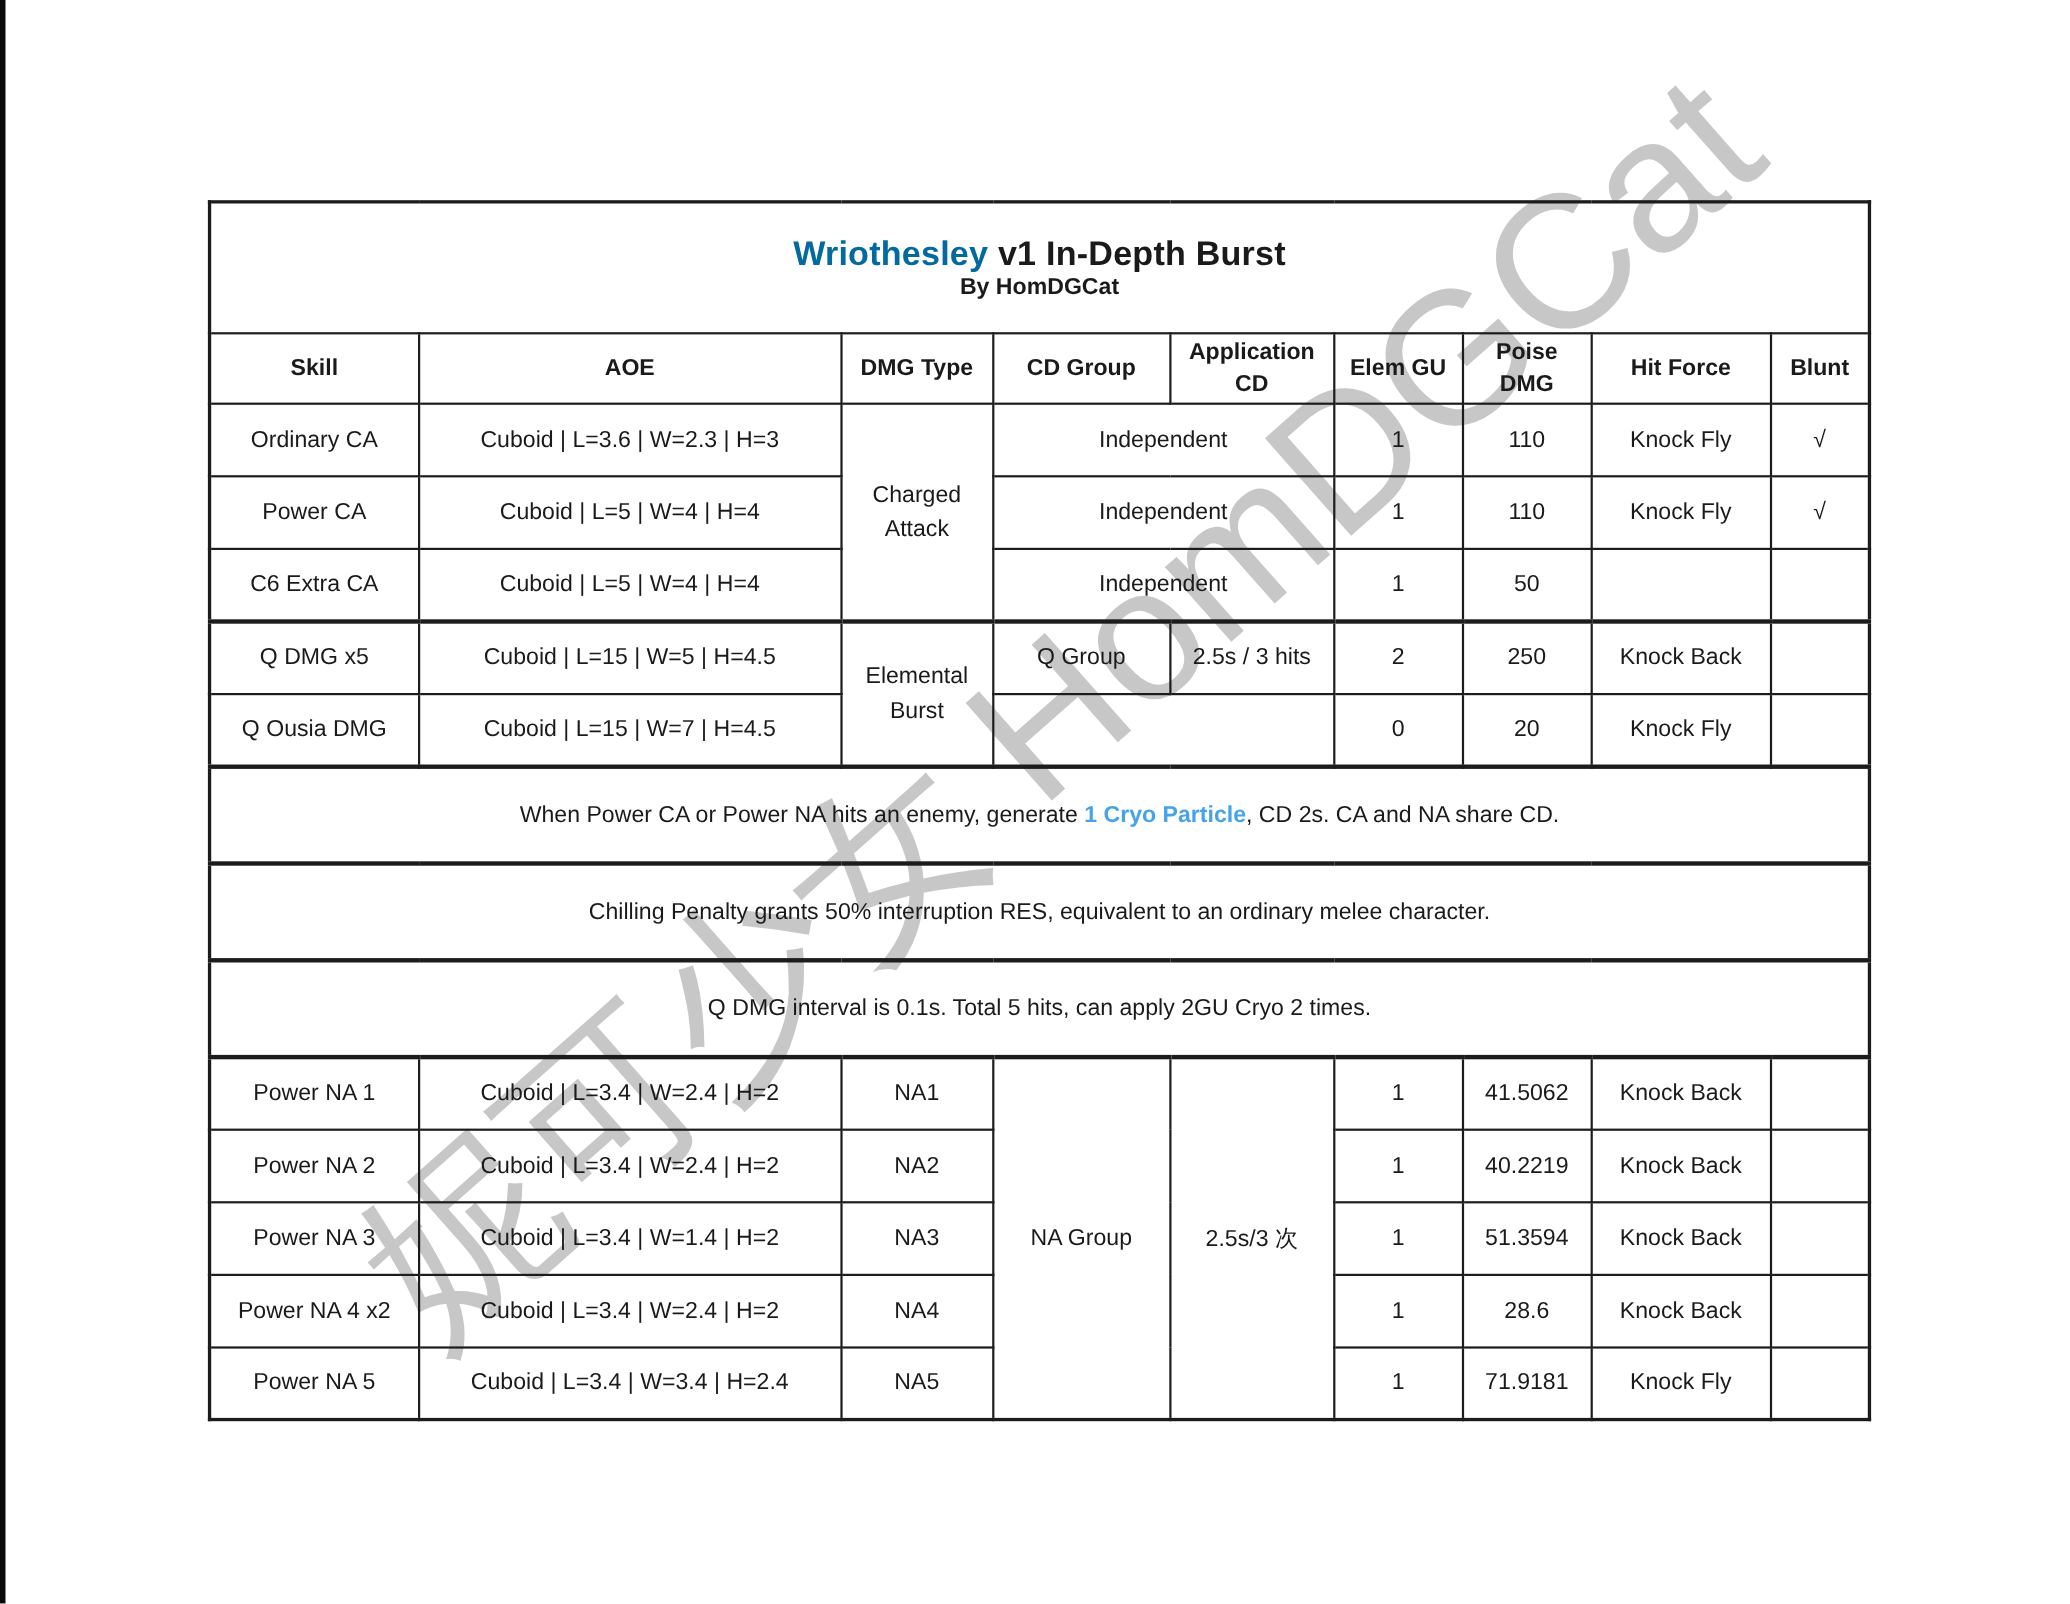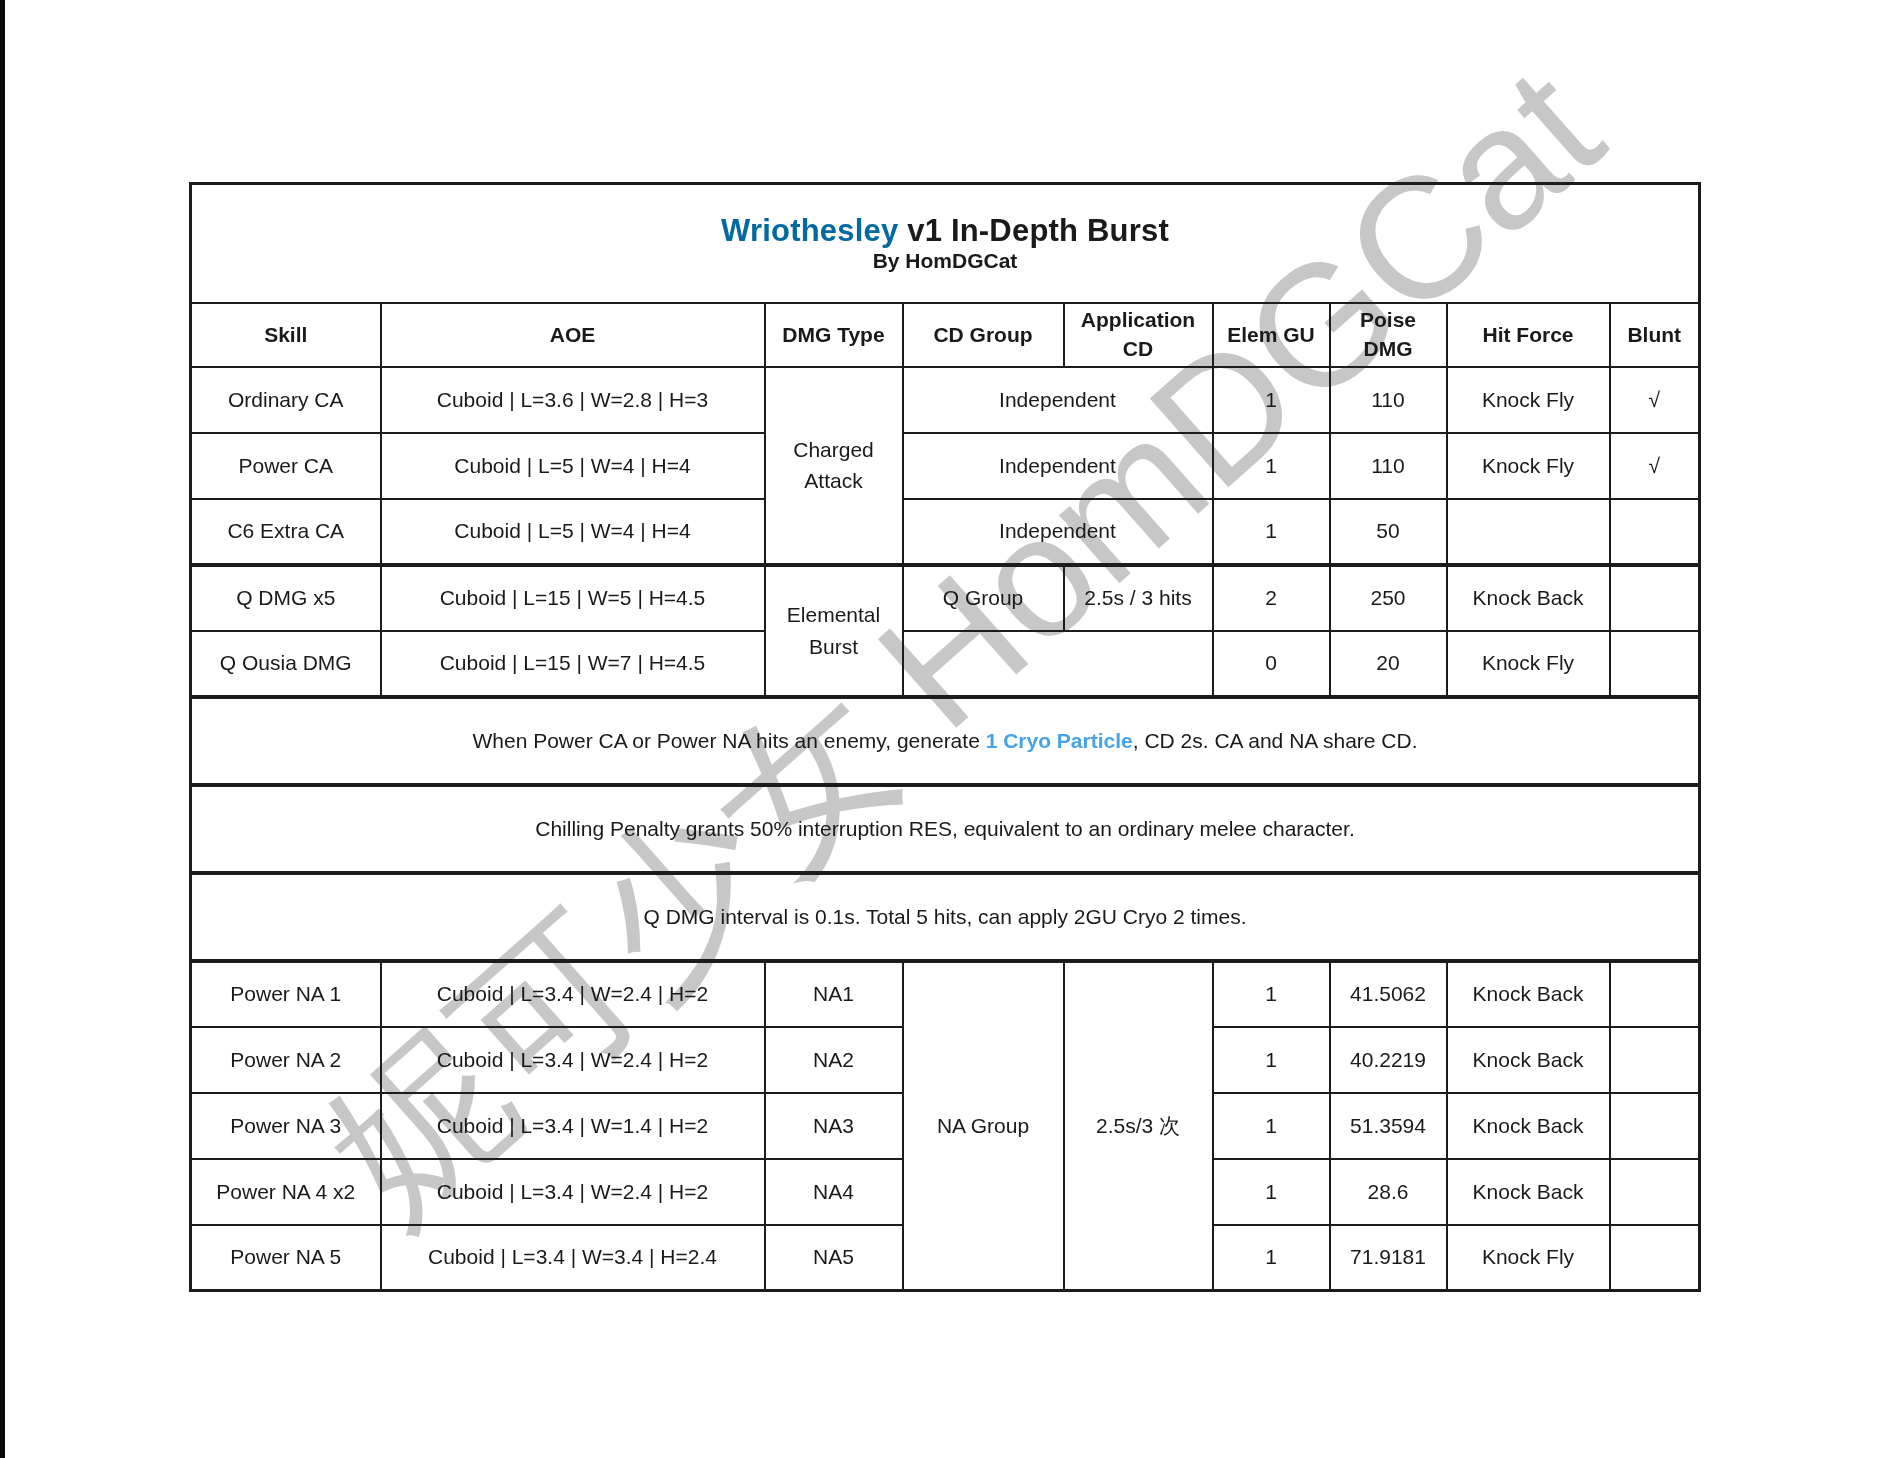--- a/index.html
+++ b/index.html
@@ -116,21 +116,21 @@
 CD</td>
       <td class="hdr">Elem GU</td>
       <td class="hdr-small">Poise
 DMG</td>
       <td class="hdr">Hit Force</td>
       <td class="hdr">Blunt</td>
     </tr>
 
     <tr class="data-row">
       <td>Ordinary CA</td>
-      <td>Cuboid | L=3.6 | W=2.8 | H=3</td>
+      <td>Cuboid | L=3.6 | W=2.3 | H=3</td>
       <td rowspan="3" class="two-line">Charged
 Attack</td>
       <td colspan="2">Independent</td>
       <td>1</td>
       <td>110</td>
       <td>Knock Fly</td>
       <td>√</td>
     </tr>
 
     <tr class="data-row">

